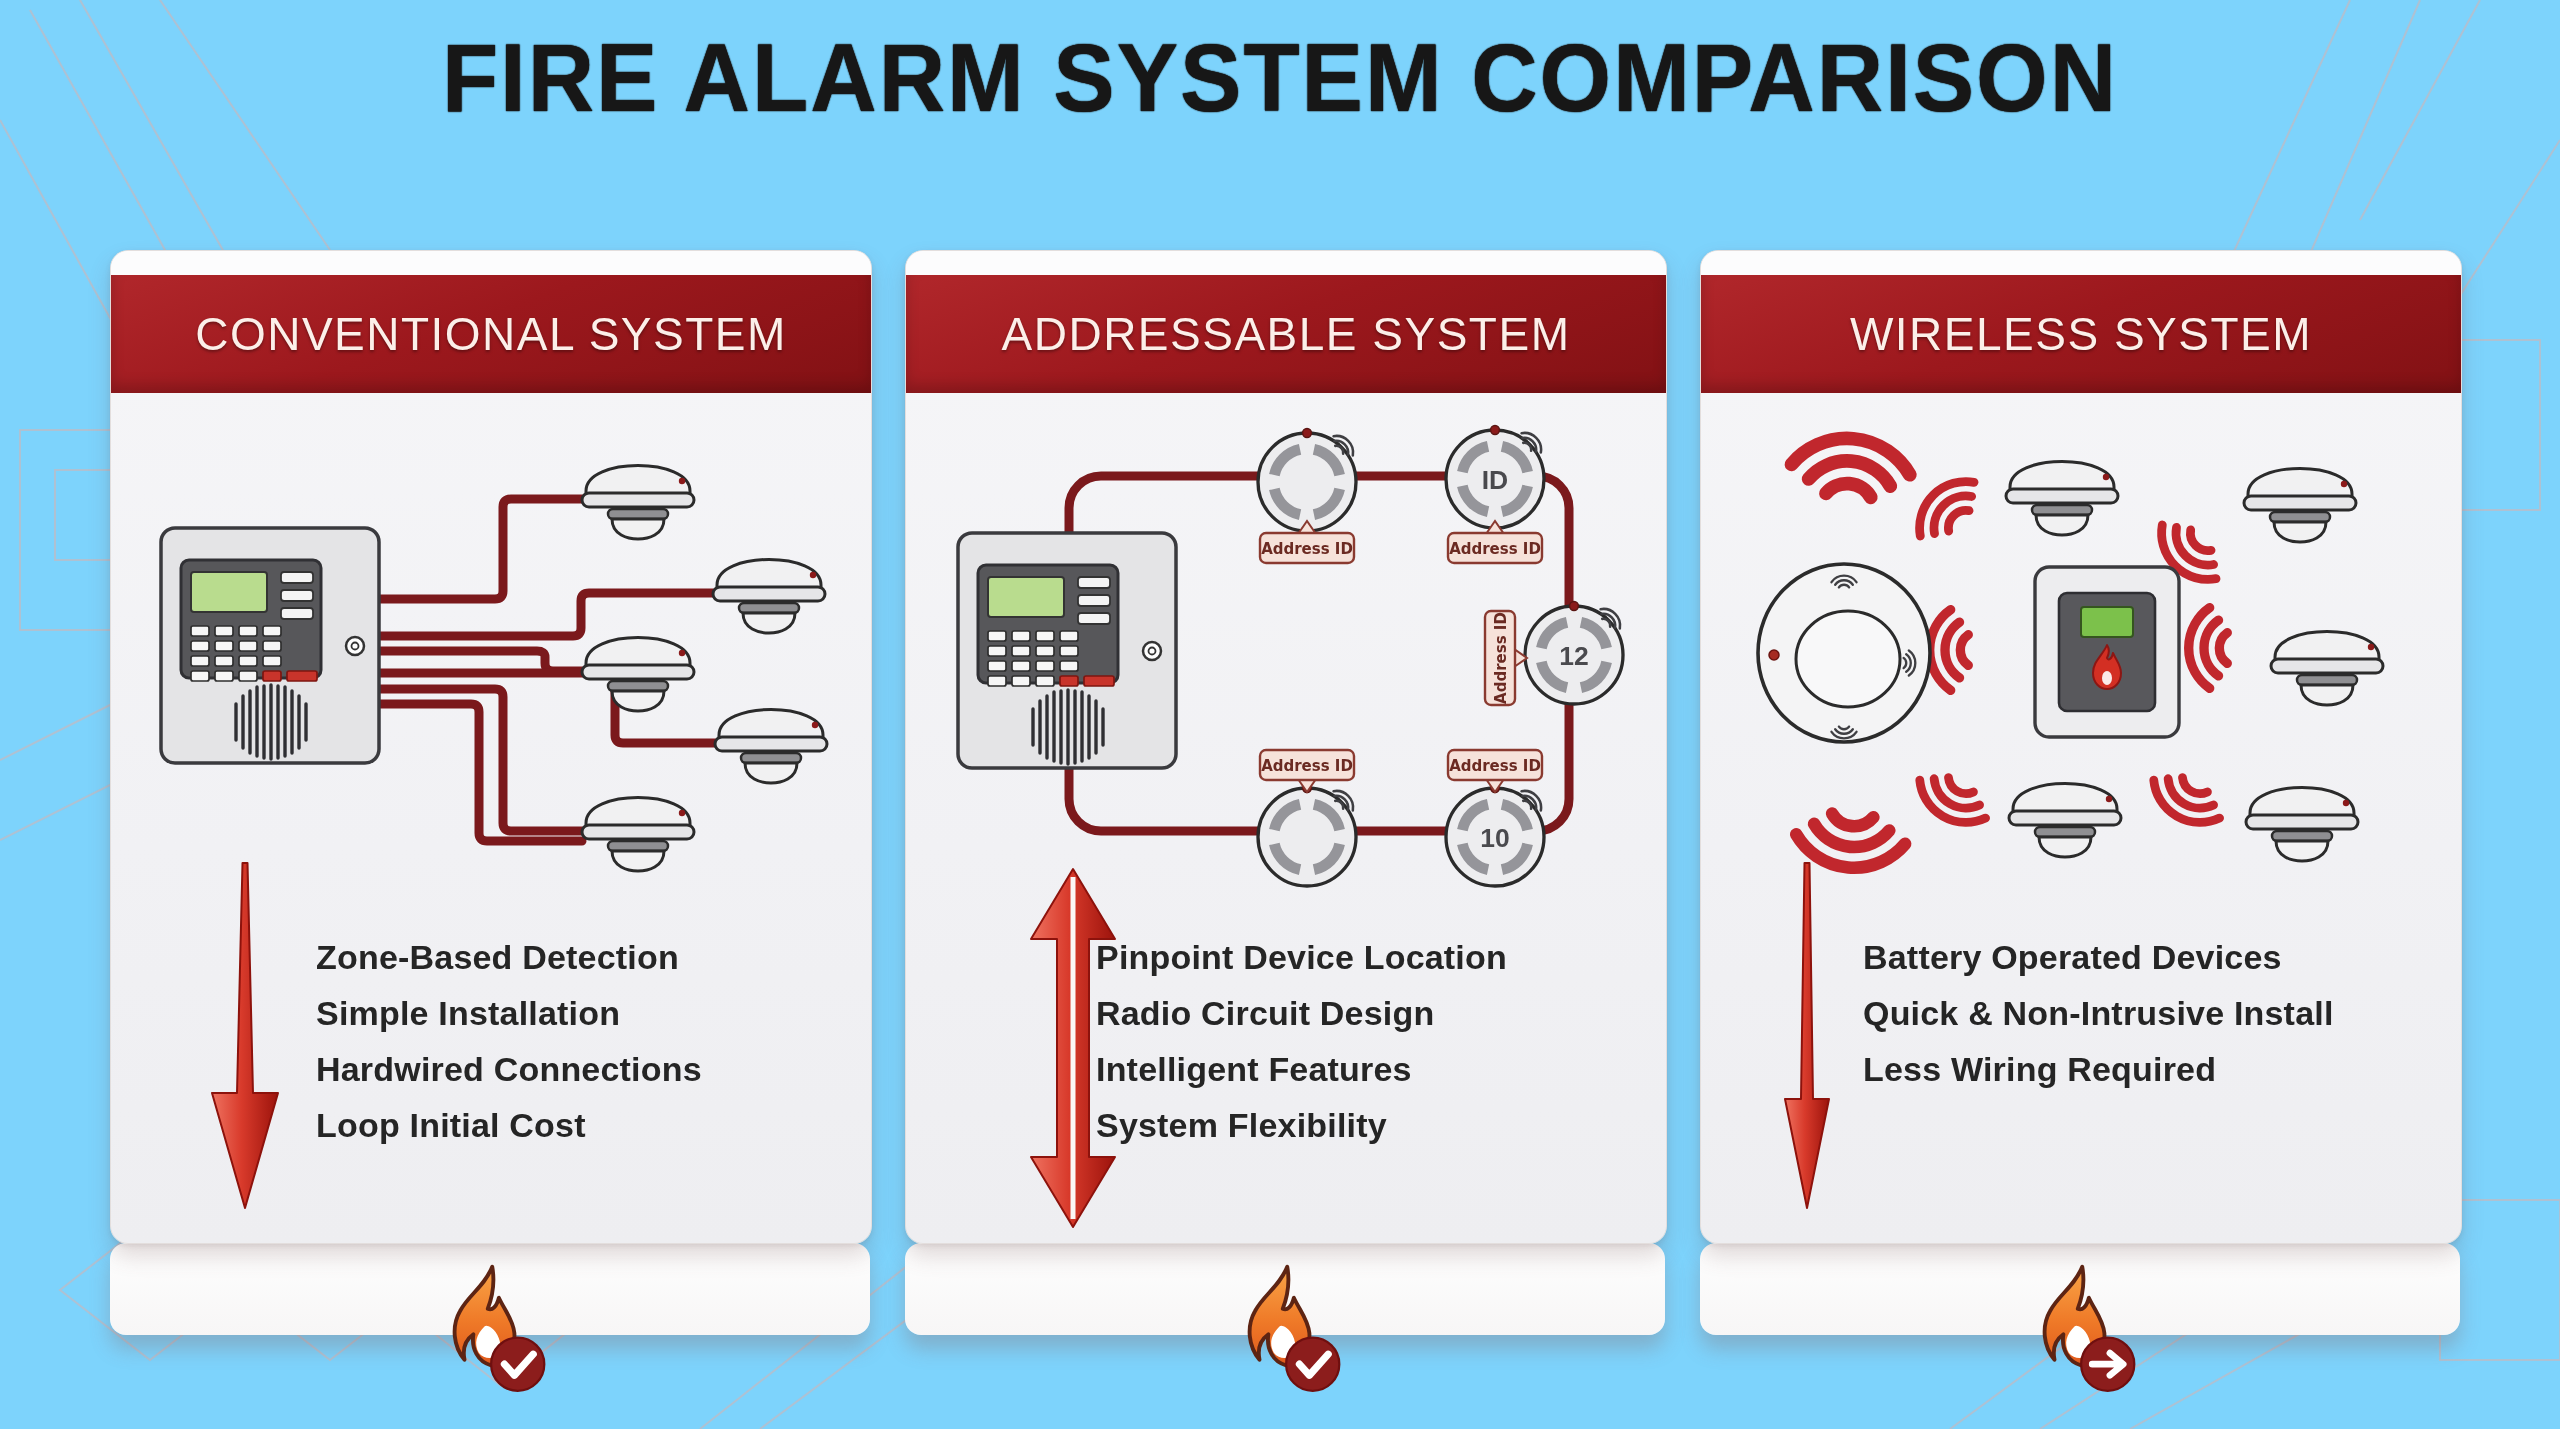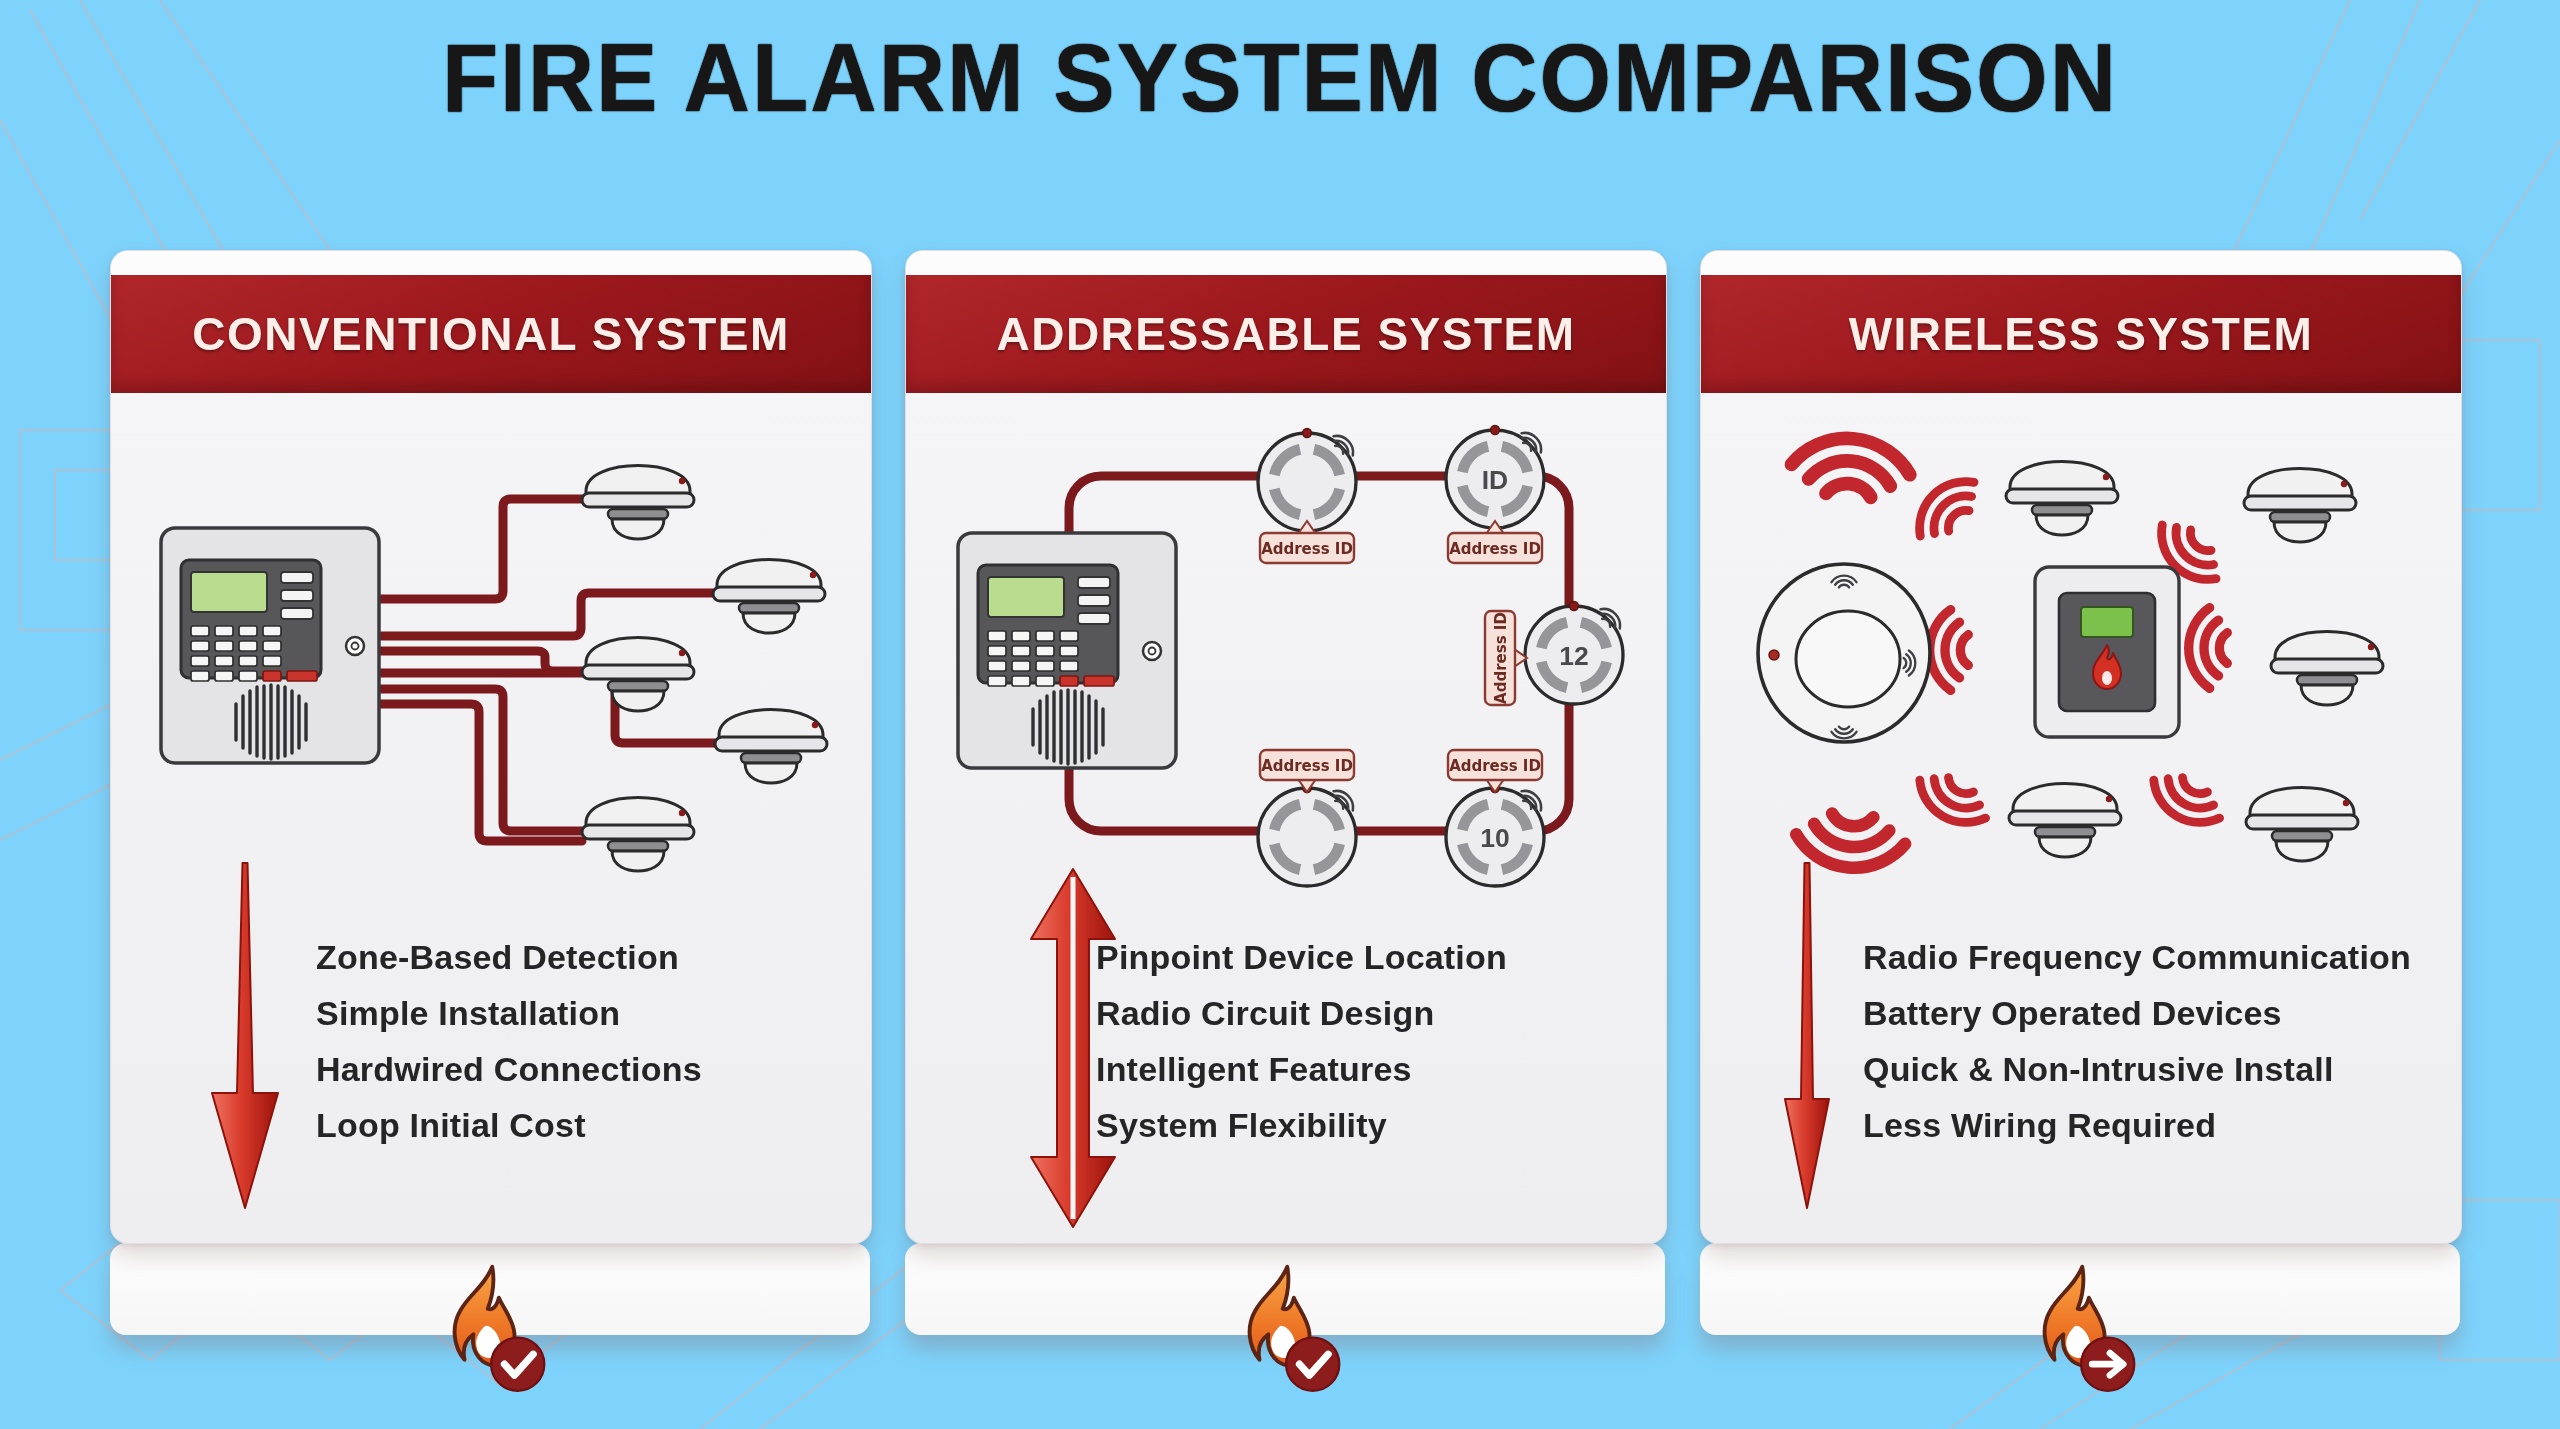--- a/index.html
+++ b/index.html
@@ -12,21 +12,21 @@
     text-shadow:0 0 1.3px #171717,0 0 1.3px #171717;transform:scaleY(1.04);}
   .card{position:absolute;top:250px;width:760px;height:992px;z-index:2;
     background:linear-gradient(180deg,#f6f6f8 0%,#f1f1f4 60%,#eeeef1 100%);
     border:1px solid #e3dedd;border-radius:18px;overflow:hidden;
     box-shadow:0 12px 22px rgba(105,70,70,.20),0 2px 5px rgba(105,70,70,.12);}
   .card-top{position:absolute;left:0;top:0;width:100%;height:24px;background:#fcfcfd;}
   .banner{position:absolute;left:0;top:24px;width:100%;height:118px;
     background:linear-gradient(160deg,#b1272b 0%,#9c181d 45%,#821114 100%);
     box-shadow:inset 0 -8px 14px rgba(0,0,0,.18);
     display:flex;align-items:center;justify-content:center;}
-  .banner span{color:#fcefe9;font-size:46px;font-weight:700;letter-spacing:1.5px;
+  .banner span{color:#fcefe9;font-size:46px;font-weight:400;letter-spacing:1.5px;
     text-shadow:0 2px 3px rgba(0,0,0,.35);}
   .illus{position:absolute;left:0;top:142px;}
   .features{position:absolute;z-index:3;top:678px;}
   .feat{height:56px;display:flex;align-items:center;font-size:34px;font-weight:700;
     color:#252525;letter-spacing:.2px;white-space:nowrap;}
   .footer-bar{position:absolute;top:1243px;width:760px;height:92px;z-index:1;
     background:linear-gradient(180deg,#fefefe,#f7f6f6);border-radius:16px;
     box-shadow:0 14px 20px rgba(135,95,95,.30);}
   .flame-badge{position:absolute;top:1260px;z-index:5;}
 </style>
@@ -283,21 +283,20 @@
         <rect x="46" y="40" width="52" height="30" rx="3" fill="#7cc14b" stroke="#35551f" stroke-width="2"></rect>
         <g transform="translate(72,78)">
           <path d="M0,0 C-4,10 -14,16 -14,28 C-14,38 -7,44 0,44 C7,44 14,38 14,28 C14,20 9,15 6,8 C5,14 1,16 0,13 C3,7 2,3 0,0 Z" fill="#d32f23" stroke="#8c1613" stroke-width="2" stroke-linejoin="round"></path>
           <ellipse cx="0" cy="33" rx="5" ry="7" fill="#ffffff" opacity=".9"></ellipse>
         </g>
       </g>
 
       <path d="M103.5,470 L108.5,470 L112,706 L128,706 L106,815 L84,706 L100,706 Z" fill="url(#gArrow)" stroke="#8d120c" stroke-width="2" stroke-linejoin="round"></path>
     </svg>
     <div class="features" style="left:162px">
-      <div class="feat">Radio Frequency Communication</div>
       <div class="feat">Battery Operated Devices</div>
       <div class="feat">Quick &amp; Non-Intrusive Install</div>
       <div class="feat">Less Wiring Required</div>
     </div>
   </section>
 
   <div class="footer-bar" style="left:110px"></div>
   <div class="footer-bar" style="left:905px"></div>
   <div class="footer-bar" style="left:1700px"></div>
 

